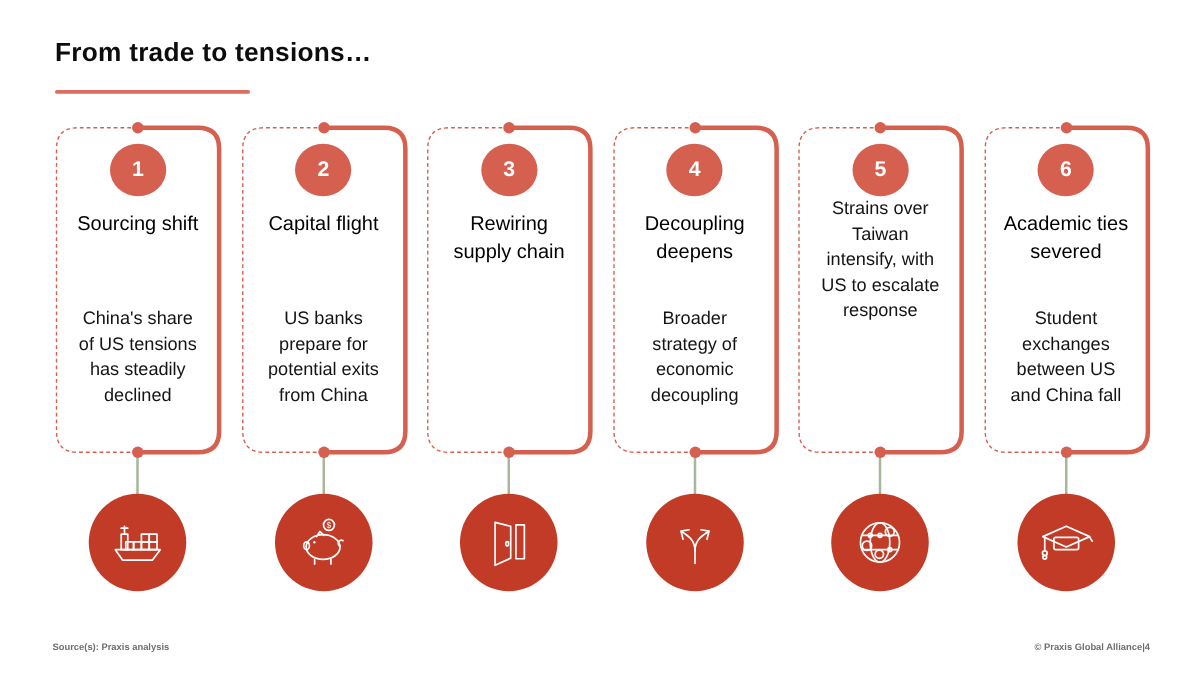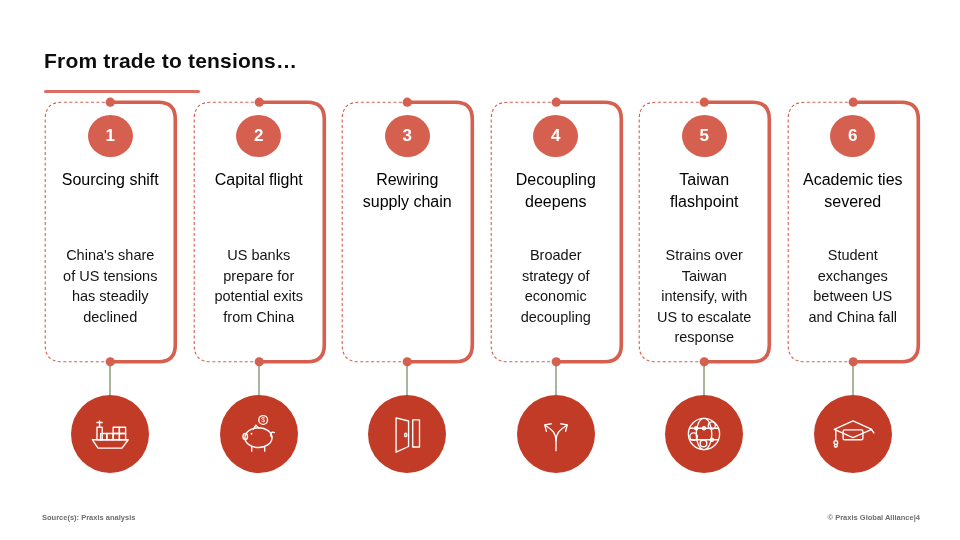--- a/index.html
+++ b/index.html
@@ -1,20 +1,20 @@
 <!DOCTYPE html>
 <html style="--accent-salmon: #D5604F; --underline-salmon: #DB6E60; --icon-red: #C23B27; --connector-green: #A6B79B;"><head>
 <meta charset="utf-8">
 <style>
   html,body{margin:0;padding:0;background:#fff;}
   .slide{
     position:relative;width:960px;height:540px;background:#ffffff;overflow:hidden;
     font-family:"Liberation Sans","DejaVu Sans",sans-serif;color:#111;
   }
-  .header{padding:49px 0 0 44px;}
+  .header{padding:31px 0 0 44px;}
   .slide-title{font-size:21px;font-weight:bold;color:#0d0d0d;letter-spacing:.2px;}
   .title-underline{width:156px;height:3px;margin-top:17px;background:var(--underline-salmon,#DB6E60);border-radius:2px;}
   .cards-row{
     position:absolute;left:43px;right:40px;top:100px;
     display:flex;gap:14px;
   }
   .column{flex:1;display:flex;flex-direction:column;align-items:center;min-width:0;}
   .card{position:relative;width:100%;height:264px;}
   .card-border{position:absolute;left:0;top:0;width:100%;height:100%;overflow:visible;}
   .card-content{
@@ -181,21 +181,20 @@
     <div class="column">
       <div class="card">
         <svg class="card-border" viewBox="0 0 134 264" preserveAspectRatio="none">
           <path class="border-solid" d="M67 2.2 H115 Q131.8 2.2 131.8 19 V245 Q131.8 261.8 115 261.8 H67"></path>
           <path class="border-dash" d="M67 2.2 H19 Q2.2 2.2 2.2 19 V245 Q2.2 261.8 19 261.8 H67"></path>
           <circle class="border-dot" cx="67" cy="2.2" r="4.6"></circle>
           <circle class="border-dot" cx="67" cy="261.8" r="4.6"></circle>
         </svg>
         <div class="card-content">
           <div class="card-number">5</div>
-          <div class="card-title">Taiwan flashpoint</div>
           <div class="card-body">Strains over Taiwan intensify, with US to escalate response</div>
         </div>
       </div>
       <div class="connector"></div>
       <div class="icon-circle">
         <svg width="50" height="50" viewBox="0 0 48 48">
           <g class="icon-stroke">
             <circle cx="24" cy="24" r="15"></circle>
             <path d="M10.5 18.5 H37.5 M10.5 29.5 H37.5"></path>
             <ellipse cx="24" cy="24" rx="7.5" ry="15"></ellipse>

